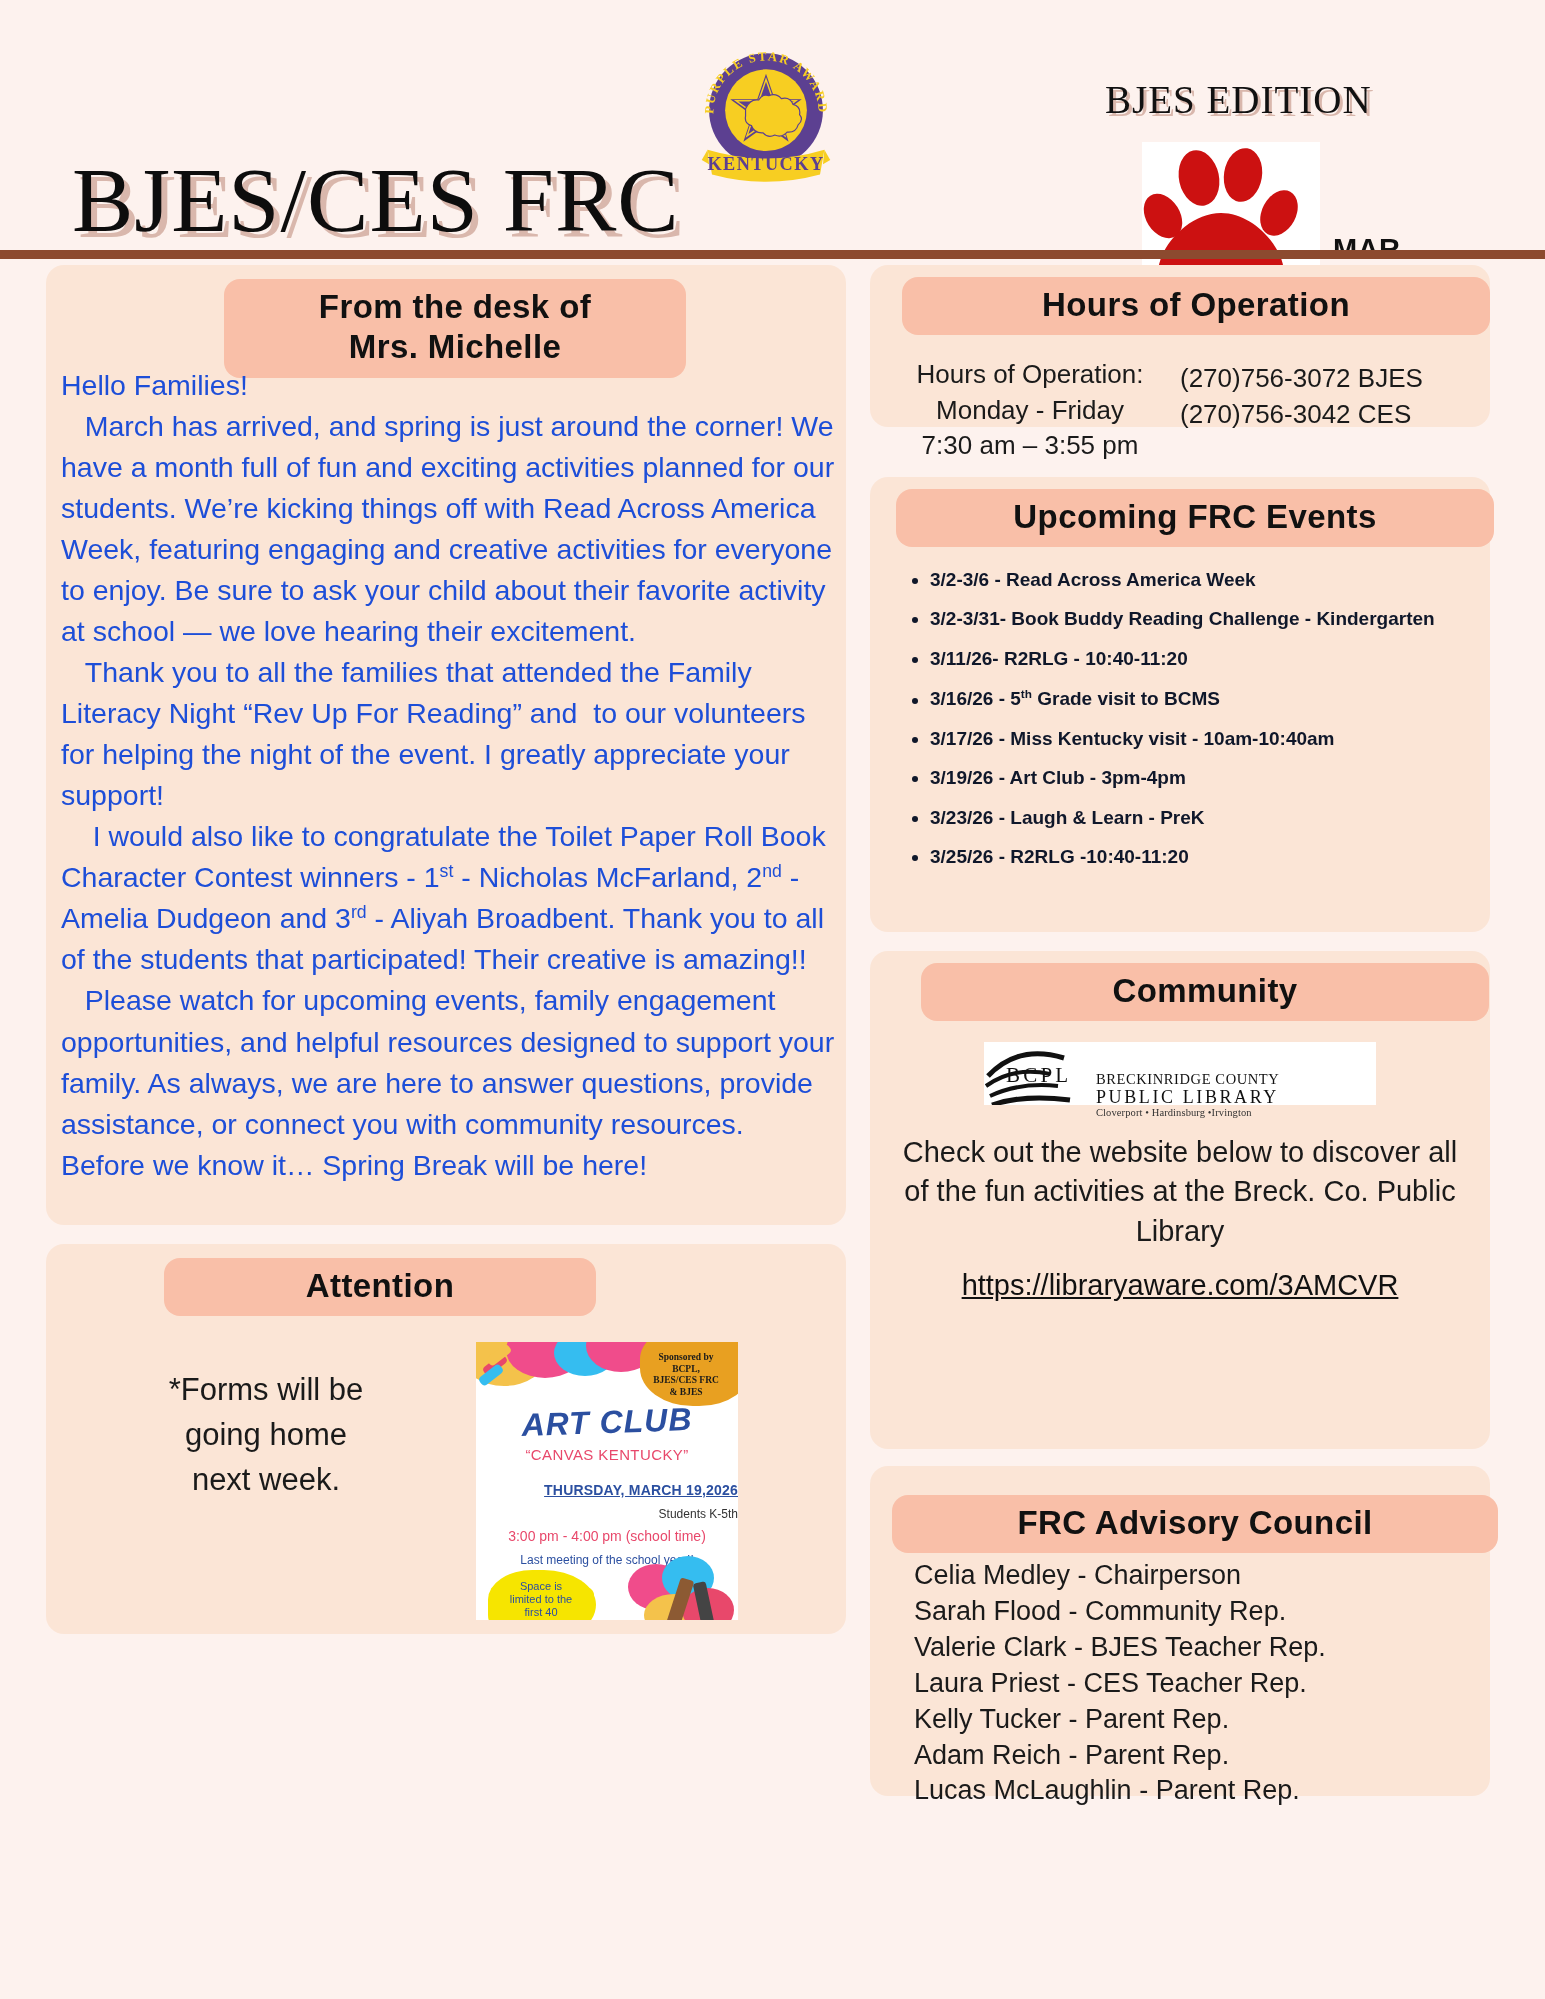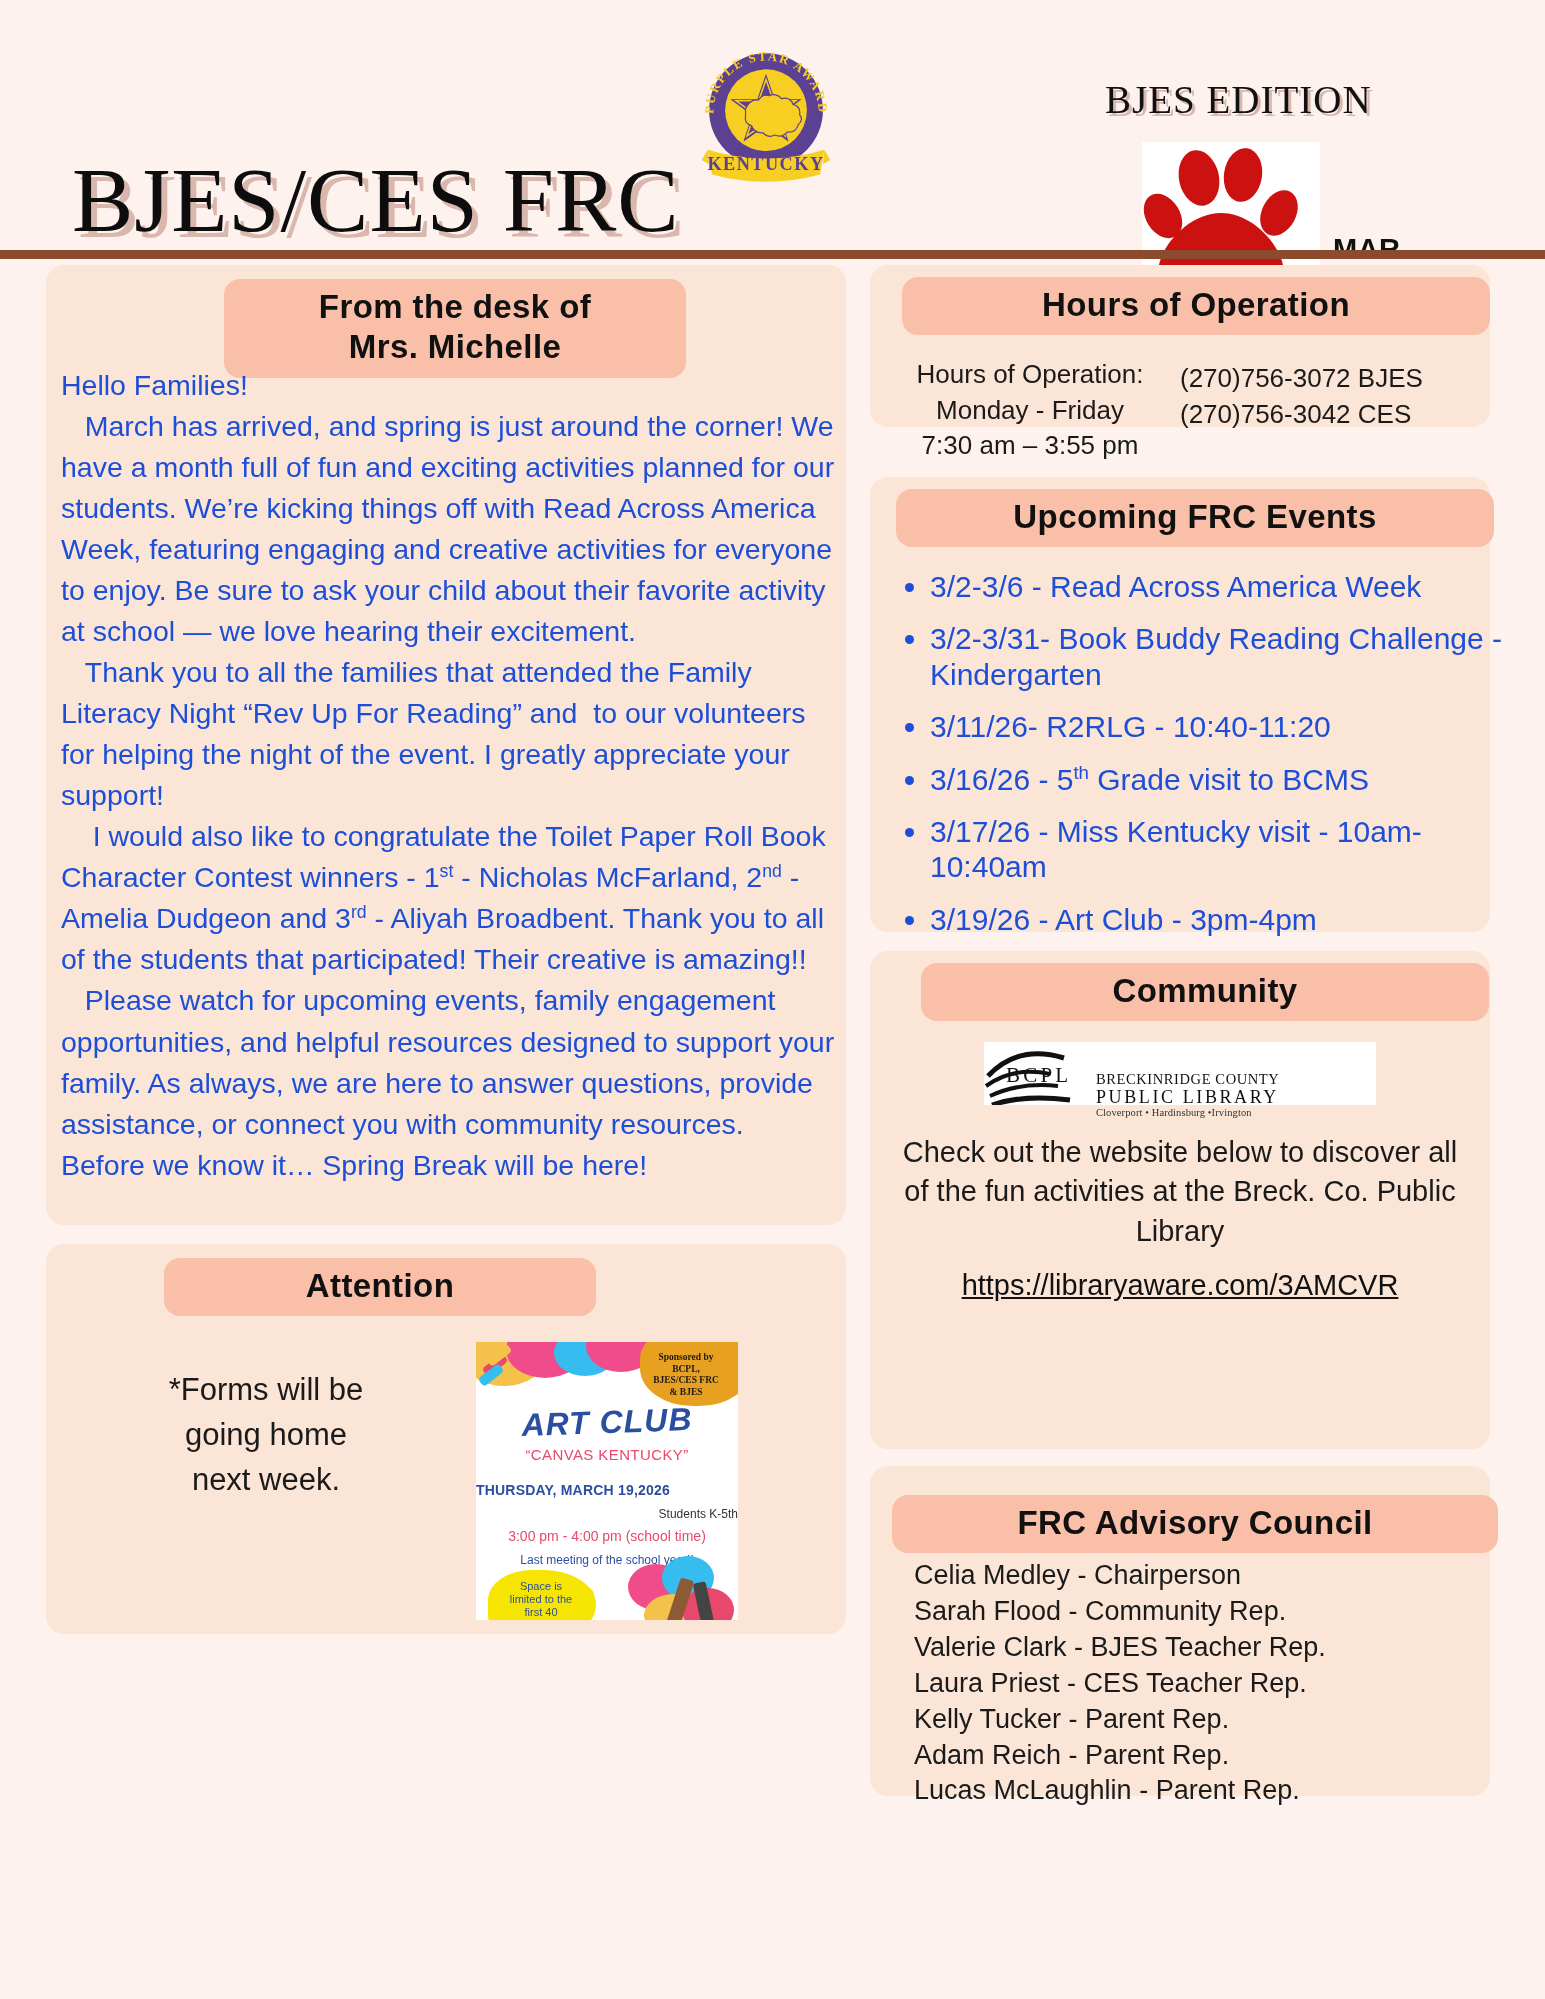--- a/index.html
+++ b/index.html
@@ -128,22 +128,22 @@
   .hours-left{width:300px;text-align:center;font-size:26px;line-height:1.37;color:#1a1a1a;white-space:pre-line;}
   .hours-right{width:290px;font-size:26px;line-height:1.37;color:#1a1a1a;white-space:pre-line;padding-top:4px;}
 
   #events-panel{left:870px;top:218px;width:620px;height:455px;}
   #events-pill{position:absolute;left:26px;top:12px;width:566px;}
   .events-list{
     position:absolute;left:24px;top:92px;width:582px;
     margin:0;padding:0 0 0 36px;list-style:disc;
   }
   .events-list li{
-    font-size:30px;font-weight:normal;line-height:1.18;
-    margin-bottom:17px;color:#1d4ed8;
+    font-size:19px;font-weight:bold;line-height:1.18;
+    margin-bottom:17px;color:#0f172a;
   }
 
   #community-panel{left:870px;top:692px;width:620px;height:498px;}
   #community-pill{position:absolute;left:51px;top:12px;width:536px;}
   .bcpl{
     position:absolute;left:114px;top:91px;
     width:392px;height:63px;background:#fff;
     display:flex;align-items:center;
   }
   .bcpl-mark{position:relative;width:112px;height:63px;flex:none;}
@@ -171,21 +171,21 @@
 
   
   .f-splat{position:absolute;border-radius:50%;}
   .f-title{
     position:absolute;left:0;width:262px;text-align:center;top:62px;
     font-family:"Liberation Sans",sans-serif;
     font-style:italic;font-weight:bold;font-size:32px;
     letter-spacing:1px;color:#2B4FA0;transform:rotate(-2deg);
   }
   .f-sub{position:absolute;left:0;width:262px;text-align:center;top:104px;font-size:15px;color:#E8486B;letter-spacing:.4px;}
-  .f-date{position:absolute;left:0;width:262px;text-align:left;top:140px;font-size:14px;color:#2B4FA0;font-weight:bold;letter-spacing:.2px;}
+  .f-date{position:absolute;left:0;width:262px;text-align:right;top:140px;font-size:14px;color:#2B4FA0;font-weight:bold;letter-spacing:.2px;text-decoration:underline;}
   .f-students{position:absolute;left:0;width:262px;text-align:right;top:165px;font-size:12px;color:#333;}
   .f-time{position:absolute;left:0;width:262px;text-align:center;top:186px;font-size:14px;color:#E8486B;}
   .f-last{position:absolute;left:0;width:262px;text-align:center;top:211px;font-size:12px;color:#2B4FA0;}
   .f-sponsor{position:absolute;right:6px;top:10px;width:92px;text-align:center;font-family:"Liberation Serif",serif;font-size:9.5px;font-weight:bold;line-height:1.22;color:#1a1a1a;white-space:pre-line;z-index:3;}
   .f-space{position:absolute;left:22px;top:238px;width:86px;text-align:center;font-size:11px;line-height:1.2;color:#2B4FA0;z-index:3;white-space:pre-line;}
 </style>
 </head>
 <body>
 
 <div class="header">

